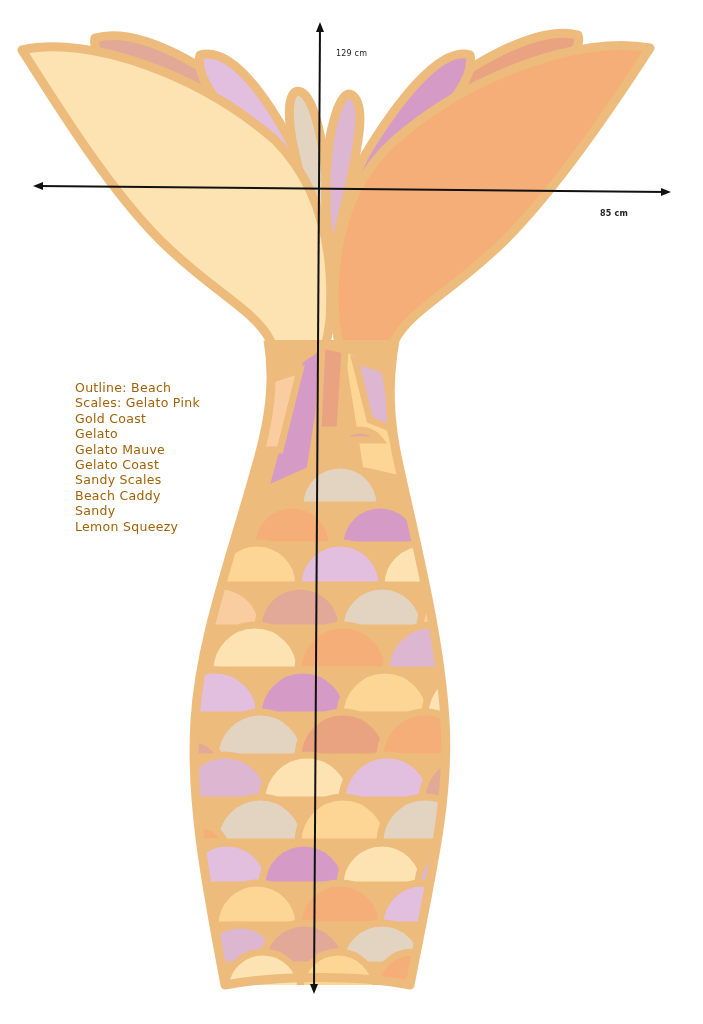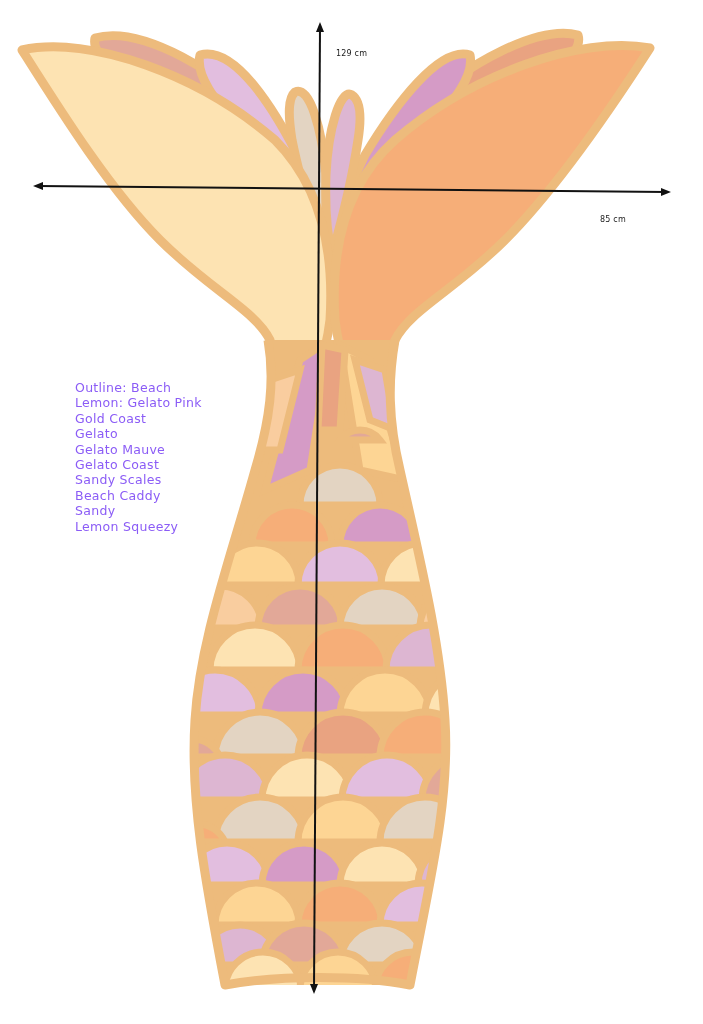--- a/index.html
+++ b/index.html
@@ -1,19 +1,19 @@
 <!DOCTYPE html>
 <html><head>
   <meta charset="utf-8">
   <style>
     html, body { margin: 0; padding: 0; background: #ffffff; }
     body { width: 703px; height: 1024px; position: relative; overflow: hidden; font-family: "DejaVu Sans", sans-serif; }
     #art { position: absolute; left: 0; top: 0; width: 703px; height: 1024px; }
     .dim-label { position: absolute; font-size: 8px; color: #222; letter-spacing: 0.2px; text-align: right; }
-    #legend { position: absolute; left: 75px; top: 380px; font-size: 12.5px; line-height: 15.4px; color: #8b5cf6; letter-spacing: 0.3px; }
+    #legend { position: absolute; left: 75px; top: 380px; font-size: 12.5px; line-height: 15.4px; color: #a16207; letter-spacing: 0.3px; }
     #legend div { white-space: nowrap; }
   </style>
 </head>
 <body>
 
 <svg id="art" viewBox="0 0 703 1024" xmlns="http://www.w3.org/2000/svg">
   <defs>
     <clipPath id="bodyClip">
       <path d="M268,340 C275,380 270,420 255,470 C230,560 200,640 195,720 C190,800 205,880 225,985 L410,985 C430,880 450,800 445,720 C440,640 420,560 400,470 C388,420 388,380 395,340 Z"></path>
     </clipPath>
@@ -114,25 +114,25 @@
     <path d="M314,994 L310,984 L318,984 Z" stroke="none"></path>
   </g>
   <g stroke="#111" stroke-width="2" fill="#111">
     <line x1="38" y1="186" x2="666" y2="192"></line>
     <path d="M33,186 L43,182 L43,190 Z" stroke="none"></path>
     <path d="M671,192 L661,188 L661,196 Z" stroke="none"></path>
   </g>
 </svg>
 
 <div class="dim-label" style="left:336px; top:49px;">129 cm</div>
-<div class="dim-label" style="left:600px; top:215px;">85 cm</div>
+<div class="dim-label" style="left:600px; top:209px;font-weight:bold;">85 cm</div>
 
 <div id="legend">
   <div>Outline: Beach</div>
-  <div>Lemon: Gelato Pink</div>
+  <div>Scales: Gelato Pink</div>
   <div>Gold Coast</div>
   <div>Gelato</div>
   <div>Gelato Mauve</div>
   <div>Gelato Coast</div>
   <div>Sandy Scales</div>
   <div>Beach Caddy</div>
   <div>Sandy</div>
   <div>Lemon Squeezy</div>
 </div>
 

